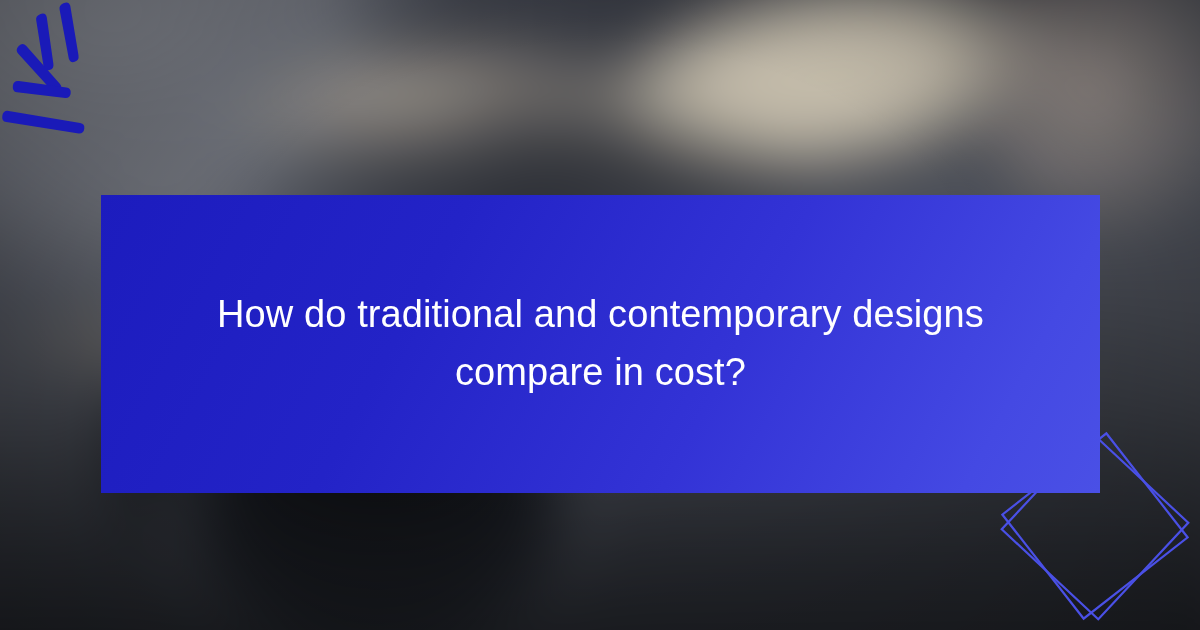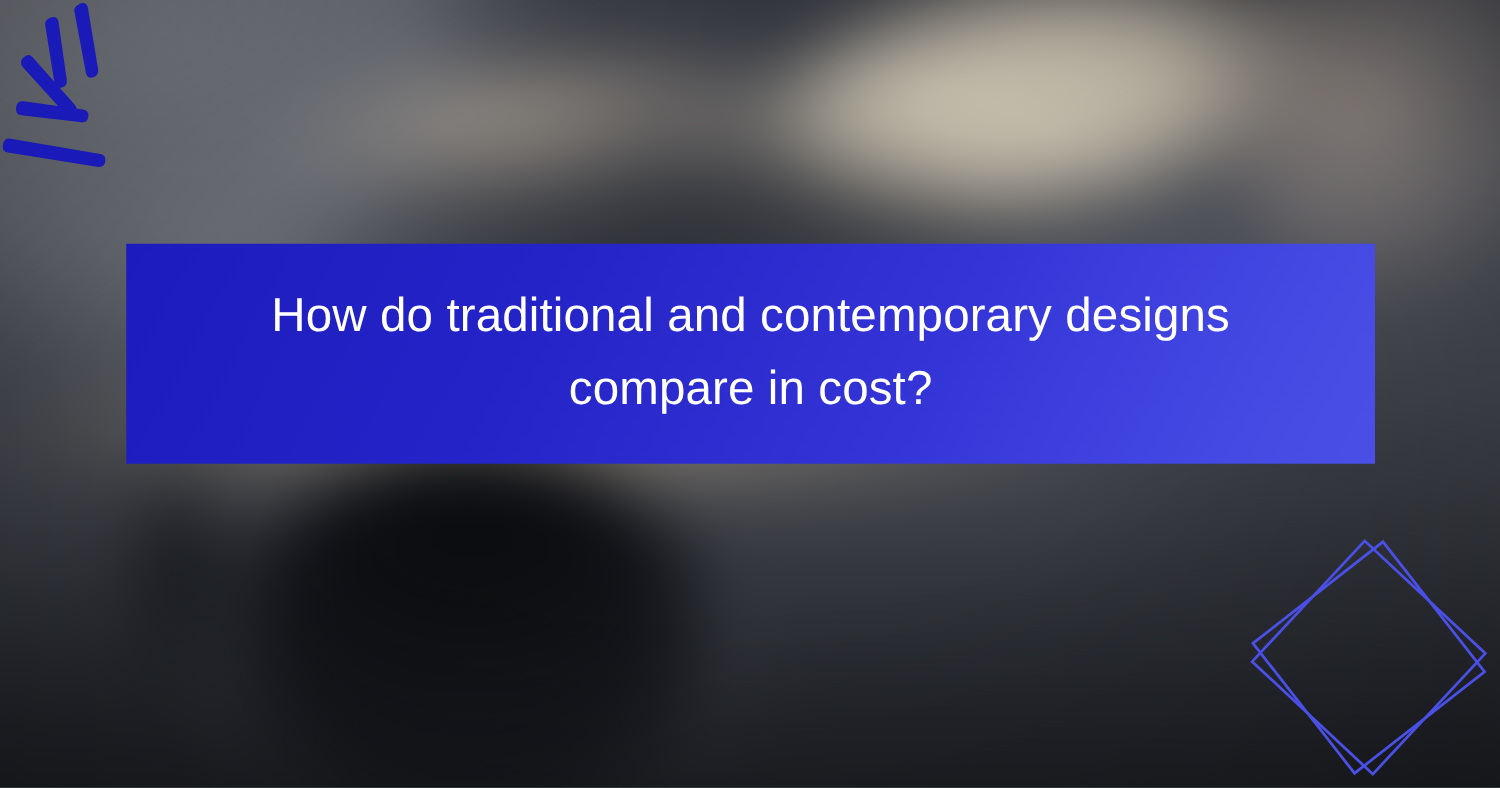--- a/index.html
+++ b/index.html
@@ -143,21 +143,21 @@
     height: 212px;
   }
   #diamonds svg { display: block; }
 
   
   #banner {
     position: absolute;
     left: 101px;
     top: 195px;
     width: 999px;
-    height: 176px;
+    height: 298px;
     background: linear-gradient(118deg, #1c1cbe 0%, #2323c7 32%, #3333d6 62%, #4449e3 88%, #4a50e6 100%);
     display: flex;
     align-items: center;
     justify-content: center;
     box-sizing: border-box;
     padding: 0 60px;
   }
   #banner-title {
     color: #ffffff;
     font-family: "Liberation Sans", sans-serif;

